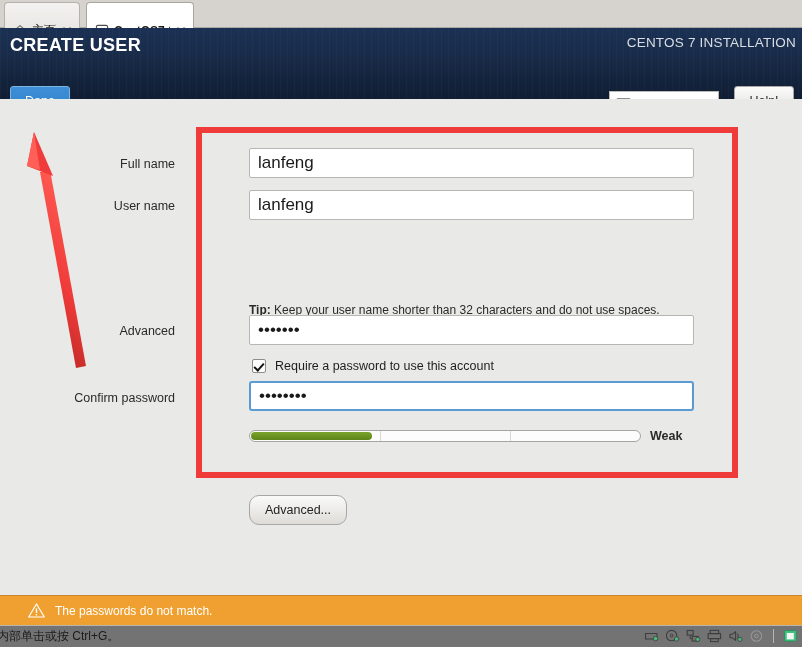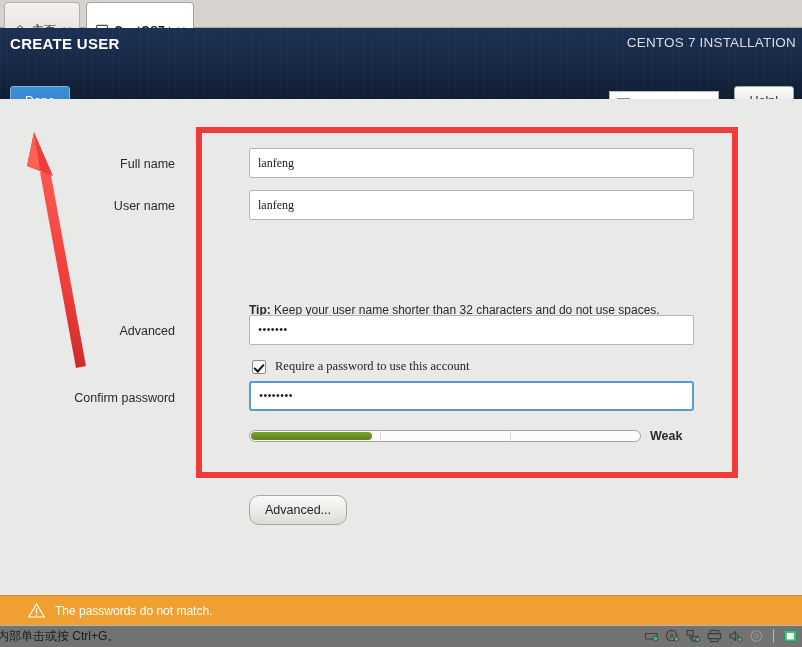--- a/index.html
+++ b/index.html
@@ -96,21 +96,21 @@
       repeating-linear-gradient(to right,
         rgba(255,255,255,0.022) 0px,
         rgba(255,255,255,0.022) 1px,
         rgba(0,0,0,0) 1px,
         rgba(0,0,0,0) 7px),
       linear-gradient(to bottom, #1b3154 0%, #182a47 45%, #101d33 100%);
   }
   .hdr-title {
     position: absolute;
     left: 10px; top: 7px;
-    font-size: 15px;
+    font-size: 18px;
     font-weight: bold;
     color: #ffffff;
     letter-spacing: .3px;
   }
   .hdr-right {
     position: absolute;
     right: 6px; top: 7px;
     font-size: 13.5px;
     color: #d9dde4;
     letter-spacing: .2px;
@@ -184,22 +184,22 @@
   }
   .finput {
     position: absolute;
     left: 249px;
     width: 445px;
     height: 30px;
     box-sizing: border-box;
     background: #ffffff;
     border: 1px solid #b6b6b2;
     border-radius: 2px;
-    font-family: Liberation Serif, serif;
-    font-size: 12px;
+    font-family: Liberation Sans, sans-serif;
+    font-size: 17px;
     color: #1a1a1a;
     padding: 10px 8px;
     outline: none;
   }
   .finput.focused {
     border: 2px solid #5a9bd4;
     border-radius: 3px;
   }
   .tip {
     position: absolute;
@@ -426,21 +426,21 @@
 
       <div class="tip">
         <b>Tip:</b><span> Keep your user name shorter than 32 characters and do not use spaces.</span>
       </div>
 
       <div class="cbrow" style="top:231px;">
         <span class="cbox"></span>
         <span>Make this user administrator</span>
       </div>
 
-      <div class="cbrow" style="top:260px;font-family:Liberation Serif, serif;">
+      <div class="cbrow" style="top:260px;">
         <span class="cbox checked"></span>
         <span>Require a password to use this account</span>
       </div>
 
       <div class="flabel" style="left:25px; top:225px;">Advanced</div>
       <input class="finput" style="top: 216px;" type="text" value="•••••••">
 
       <div class="strength-wrap">
         <div class="strength-track">
           <div class="strength-fill" id="strengthFill" style="width: 120.9px;"></div>

